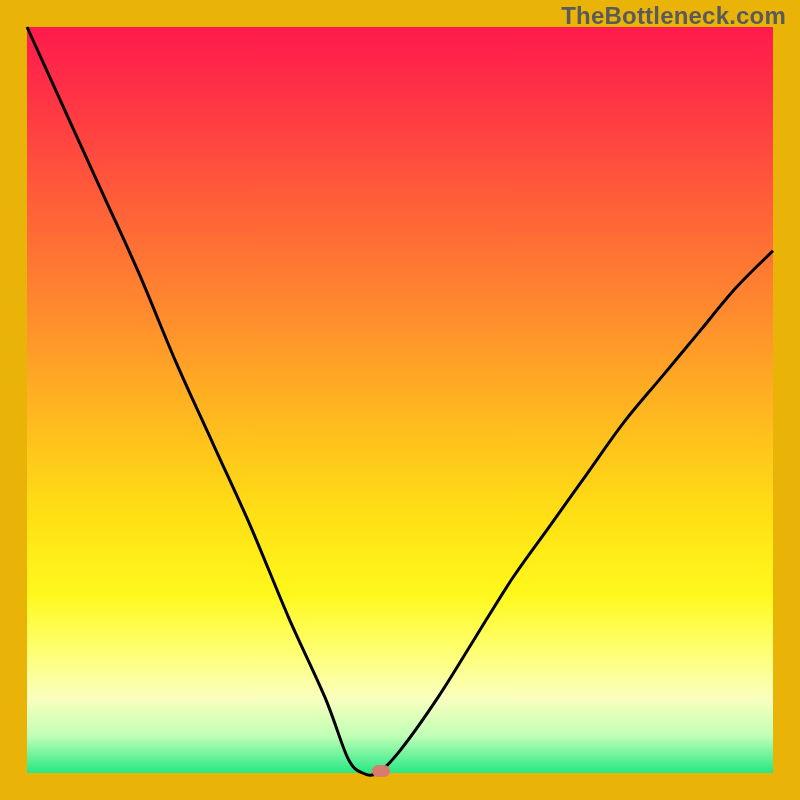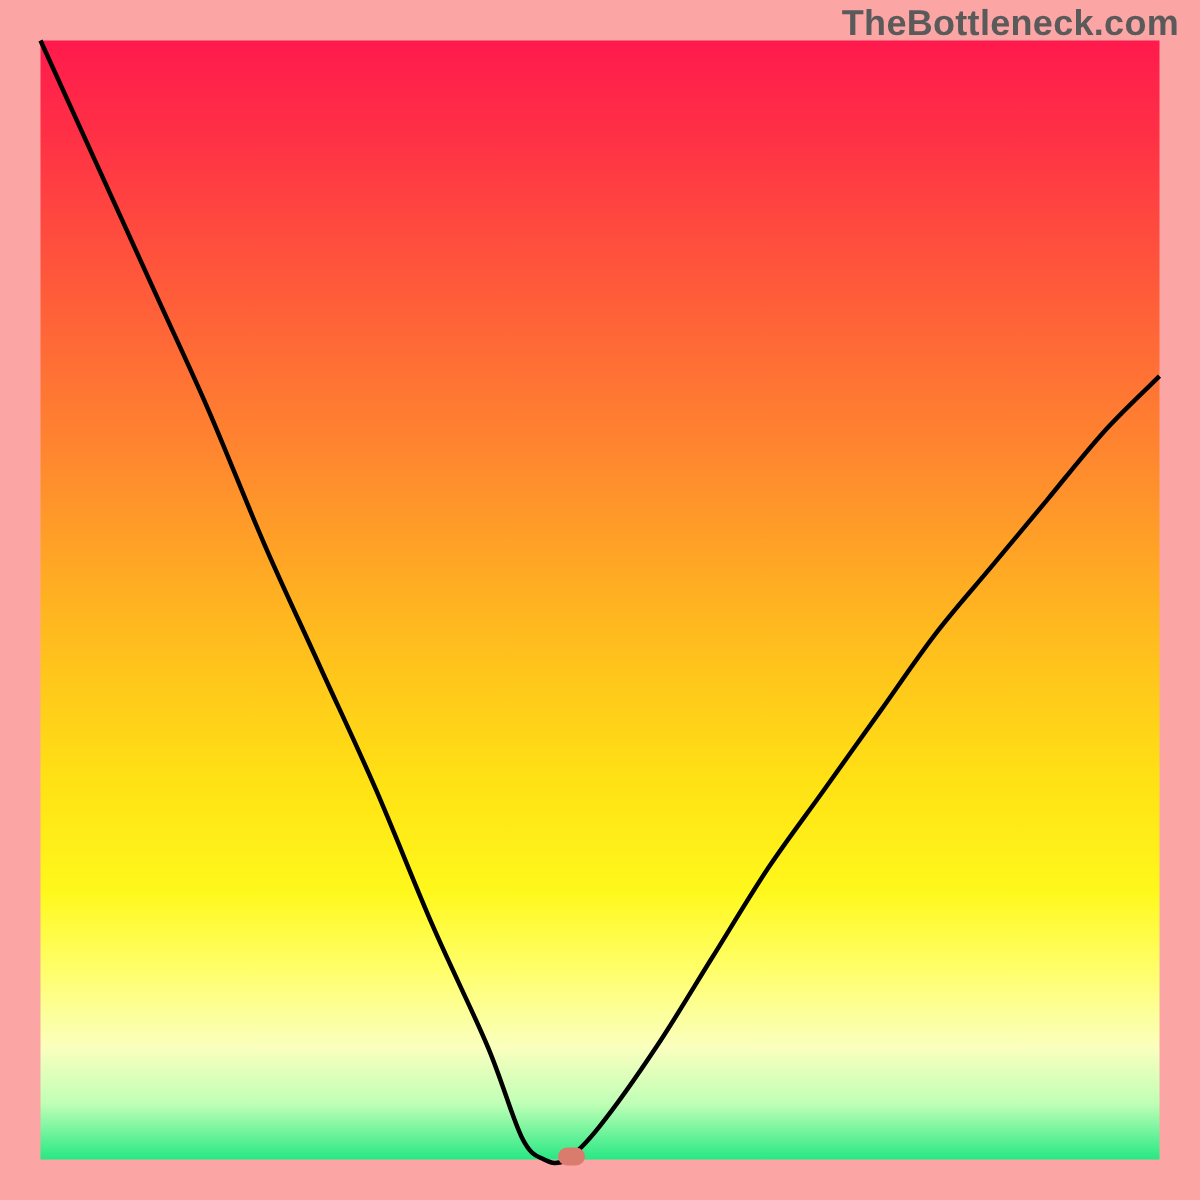--- a/index.html
+++ b/index.html
@@ -8,21 +8,21 @@
     width: 800px;
     height: 800px;
     background: #000;
     font-family: Arial, Helvetica, sans-serif;
     overflow: hidden;
   }
   .frame {
     position: relative;
     width: 800px;
     height: 800px;
-    background: #fca5a5;
+    background: #eab308;
   }
   .watermark {
     position: absolute;
     top: 2px;
     right: 14px;
     color: #5a5a5a;
     font-size: 24px;
     font-weight: 600;
     letter-spacing: 0.2px;
     z-index: 20;

